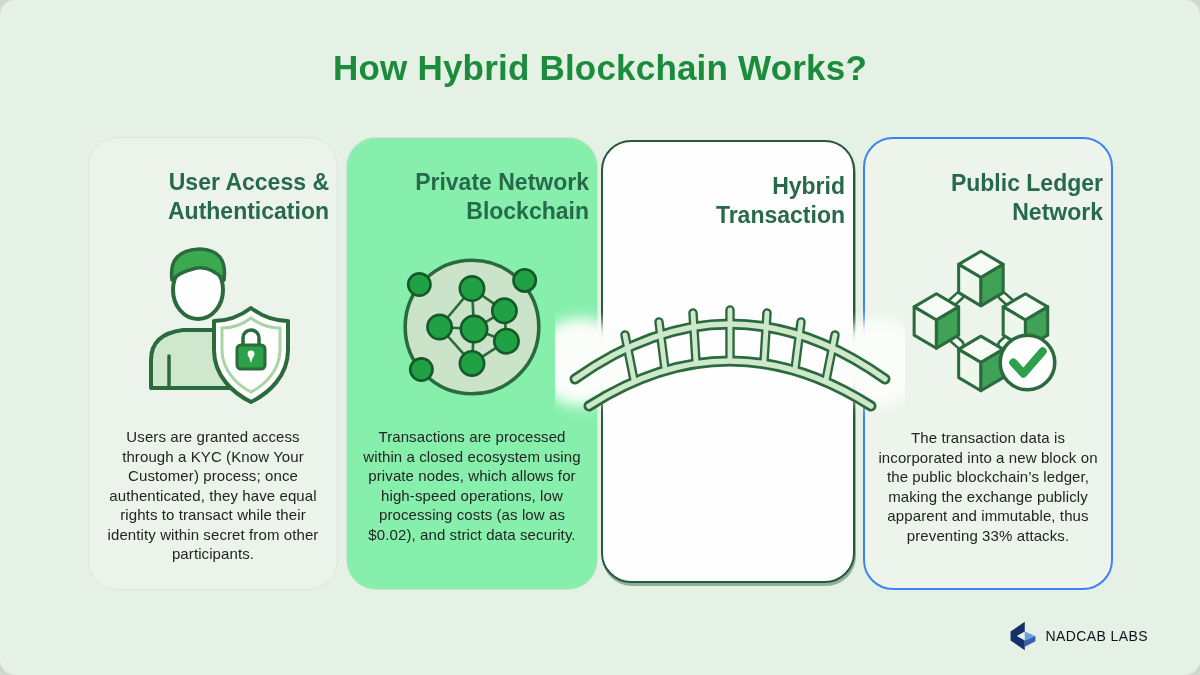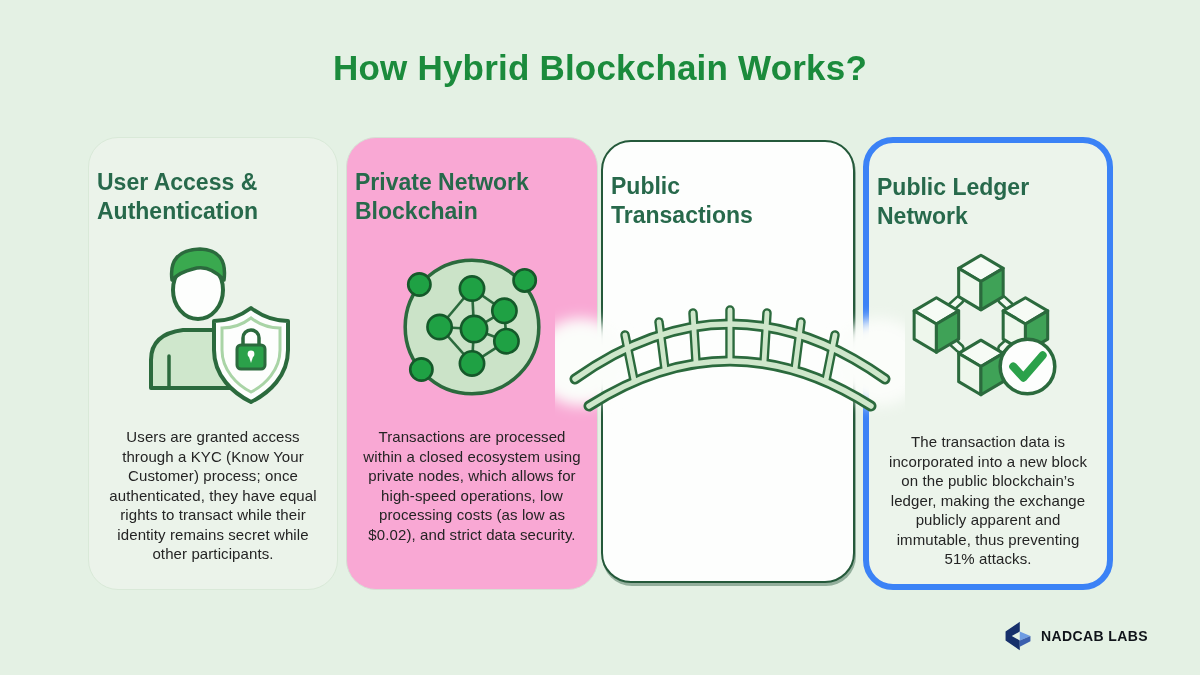--- a/index.html
+++ b/index.html
@@ -1,50 +1,51 @@
 <!DOCTYPE html>
 <html><head>
 <meta charset="utf-8">
 <style>
   * { margin:0; padding:0; box-sizing:border-box; }
   html,body { background:#cfd8cf; }
   .stage {
     position:relative; width:1200px; height:675px; margin:0 auto;
     background:#e4f1e4; overflow:hidden;
     font-family:"Liberation Sans","DejaVu Sans",sans-serif;
+    border-radius:15px;
   }
   .title {
     position:absolute; top:48px; left:0; right:0; text-align:center;
     font-size:35px; font-weight:bold; color:#1b8b3c; letter-spacing:.2px;
   }
   .card {
     position:absolute; top:137px; height:453px; width:250px;
     border-radius:30px; z-index:1;
   }
   .card-1 { left:88px;  background:#ebf3ea; border:1px solid #d9e9d8; }
-  .card-2 { left:346px; width:252px; background:#f9a8d4; border:1px solid #d6e0d4; }
+  .card-2 { left:346px; width:252px; background:#86efac; border:1px solid #d6e0d4; }
   .card-3 { left:601px; top:140px; height:443px; width:254px; background:#fdfefd;
             border:2px solid #24593a; z-index:3;
             box-shadow:1px 3px 0 rgba(24,77,47,.40); }
-  .card-4 { left:863px; background:#ecf4eb; border:6px solid #3b82f6; }
+  .card-4 { left:863px; background:#ecf4eb; border:2px solid #3b82f6; }
   .card-heading {
-    position:absolute; top:30px; left:8px; right:8px; text-align:left;
+    position:absolute; top:30px; left:8px; right:8px; text-align:right;
     font-size:23px; font-weight:bold; color:#27694b; line-height:1.28;
   }
   .icon-wrap { position:absolute; left:0; right:0; top:100px; display:flex; justify-content:center; }
   .card-3 .bridge-wrap { position:absolute; left:-48px; top:112px; width:350px; height:170px; }
   .card-body {
     position:absolute; top:289px; left:13px; right:13px; text-align:center;
     font-size:15px; line-height:1.3; color:#242424; letter-spacing:.1px;
   }
   .brand {
     position:absolute; right:52px; bottom:22px;
     display:flex; align-items:center; gap:7px; z-index:5;
   }
-  .brand-text { font-size:14px; font-weight:bold; color:#10141a; letter-spacing:.4px; }
+  .brand-text { font-size:14px; font-weight:normal; color:#10141a; letter-spacing:.4px; }
 </style>
 </head>
 <body>
 
 <div class="stage">
 
   <div class="title">How Hybrid Blockchain Works?</div>
 
   <div class="card card-1">
     <div class="card-heading">
@@ -64,21 +65,21 @@
         <g transform="translate(128,116)">
           <path d="M0,-46 C12,-37 26,-33 37,-33 L37,-4 C37,22 18,39 0,48 C-18,39 -37,22 -37,-4 L-37,-33 C-26,-33 -12,-37 0,-46 Z" fill="#fdfefd" stroke="#2b6a3d" stroke-width="4" stroke-linejoin="round"></path>
           <path d="M0,-36 C9,-29 20,-26 29,-26 L29,-4 C29,16 14,31 0,38 C-14,31 -29,16 -29,-4 L-29,-26 C-20,-26 -9,-29 0,-36 Z" fill="none" stroke="#a9d4a6" stroke-width="3"></path>
           <rect x="-14" y="-9" width="28" height="24" rx="4" fill="#2ba14a" stroke="#2b6a3d" stroke-width="3"></rect>
           <path d="M-8,-9 L-8,-16 A8,8 0 0 1 8,-16 L8,-9" fill="none" stroke="#2b6a3d" stroke-width="3.5"></path>
           <circle cx="0" cy="0" r="3.4" fill="#fdfefd"></circle>
           <path d="M-2.6,1 L2.6,1 L0,9 Z" fill="#fdfefd"></path>
         </g>
       </svg>
     </div>
-    <div class="card-body">Users are granted access through a KYC (Know Your Customer) process; once authenticated, they have equal rights to transact while their identity remains secret while other participants.</div>
+    <div class="card-body">Users are granted access through a KYC (Know Your Customer) process; once authenticated, they have equal rights to transact while their identity within secret from other participants.</div>
   </div>
 
   <div class="card card-2">
     <div class="card-heading">
       <div>Private Network</div>
       <div>Blockchain</div>
     </div>
     <div class="icon-wrap" style="top:108px">
       <svg width="162" height="162" viewBox="0 0 160 160">
         <circle cx="80" cy="80" r="66" fill="#cbe3c8" stroke="#2b6a3d" stroke-width="3.5"></circle>
@@ -105,22 +106,22 @@
           <circle cx="114" cy="94" r="12"></circle>
           <circle cx="80" cy="116" r="12"></circle>
         </g>
       </svg>
     </div>
     <div class="card-body">Transactions are processed within a closed ecosystem using private nodes, which allows for high-speed operations, low processing costs (as low as $0.02), and strict data security.</div>
   </div>
 
   <div class="card card-3">
     <div class="card-heading">
-      <div>Public</div>
-      <div>Transactions</div>
+      <div>Hybrid</div>
+      <div>Transaction</div>
     </div>
     <div class="bridge-wrap">
       <svg width="350" height="170" viewBox="0 0 350 170">
         <defs>
           <filter id="blobBlur" x="-50%" y="-50%" width="200%" height="200%">
             <feGaussianBlur stdDeviation="7"></feGaussianBlur>
           </filter>
         </defs>
 
         <ellipse cx="26" cy="108" rx="46" ry="44" fill="#fbfdfa" filter="url(#blobBlur)"></ellipse>
@@ -184,21 +185,21 @@
         </g>
         <use href="#cube" x="78" y="40"></use>
         <use href="#cube" x="34" y="82"></use>
         <use href="#cube" x="122" y="82"></use>
         <use href="#cube" x="78" y="124"></use>
 
         <circle cx="124" cy="124" r="27" fill="#fdfefd" stroke="#2b6a3d" stroke-width="3.5"></circle>
         <path d="M110,124 L120,135 L139,113" fill="none" stroke="#2ba14a" stroke-width="8" stroke-linecap="round" stroke-linejoin="round"></path>
       </svg>
     </div>
-    <div class="card-body">The transaction data is incorporated into a new block on the public blockchain’s ledger, making the exchange publicly apparent and immutable, thus preventing 51% attacks.</div>
+    <div class="card-body">The transaction data is incorporated into a new block on the public blockchain’s ledger, making the exchange publicly apparent and immutable, thus preventing 33% attacks.</div>
   </div>
 
   <div class="brand">
     <span style="display:inline-flex">
       <svg width="32" height="34" viewBox="0 0 36 36">
         <path d="M4,13 L20,2 L20,13 L11,18 L20,23 L20,34 L4,23 Z" fill="#16306b"></path>
         <path d="M20,13 L32,18 L20,23 Z" fill="#6e9ce2"></path>
         <path d="M20,23 L32,18 L32,24 L20,30 Z" fill="#3a5fae"></path>
       </svg>
     </span>

